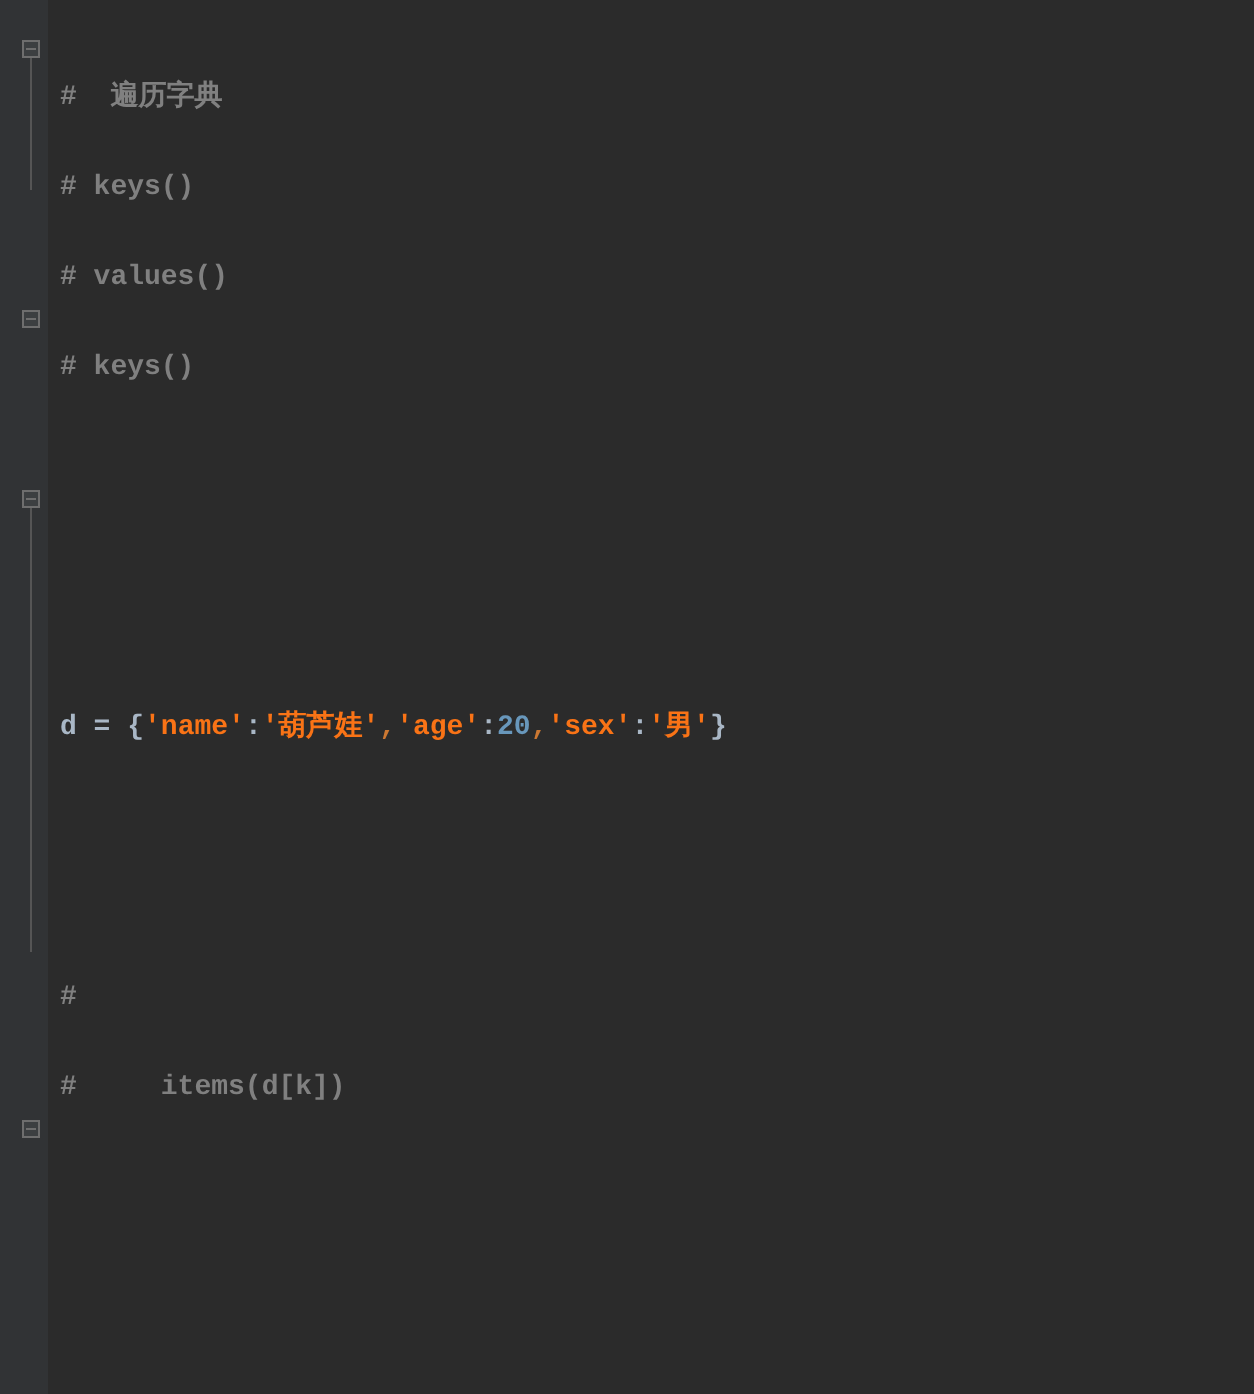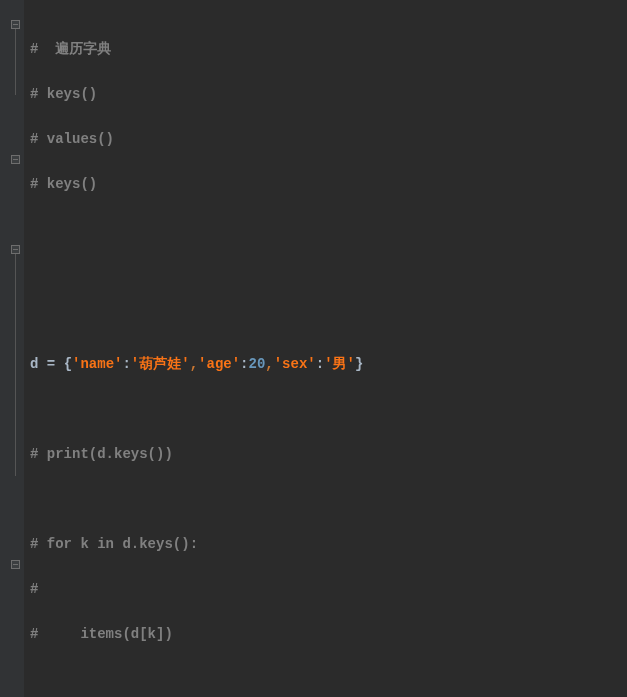--- a/index.html
+++ b/index.html
@@ -82,23 +82,21 @@
   <div class="code">
 <div class="line"><span class="comment">#  遍历字典</span></div>
 <div class="line"><span class="comment"># keys()</span></div>
 <div class="line"><span class="comment"># values()</span></div>
 <div class="line"><span class="comment"># keys()</span></div>
 <div class="line"></div>
 <div class="line"></div>
 <div class="line"></div>
 <div class="line"><span class="ident">d</span><span class="op"> = </span><span class="brace">{</span><span class="string">'name'</span><span class="punct">:</span><span class="string">'葫芦娃'</span><span class="comma-orange">,</span><span class="string">'age'</span><span class="punct">:</span><span class="number">20</span><span class="comma-orange">,</span><span class="string">'sex'</span><span class="punct">:</span><span class="string">'男'</span><span class="brace">}</span></div>
 <div class="line"></div>
-<div class="line"><span class="comment"># print(d.keys())</span></div>
 <div class="line"></div>
-<div class="line"><span class="comment"># for k in d.keys():</span></div>
 <div class="line"><span class="comment">#</span></div>
 <div class="line"><span class="comment">#     items(d[k])</span></div>
 
 
 
 
 
 
 
 

